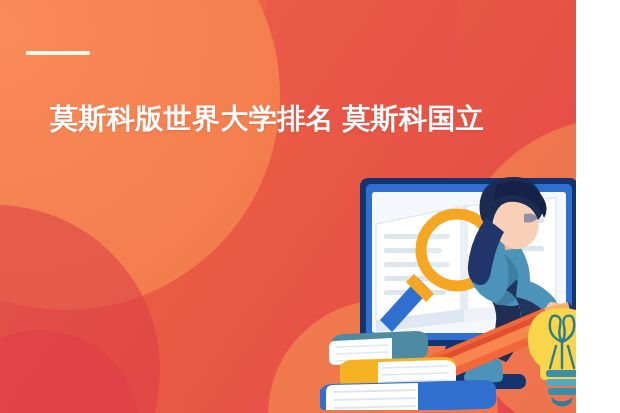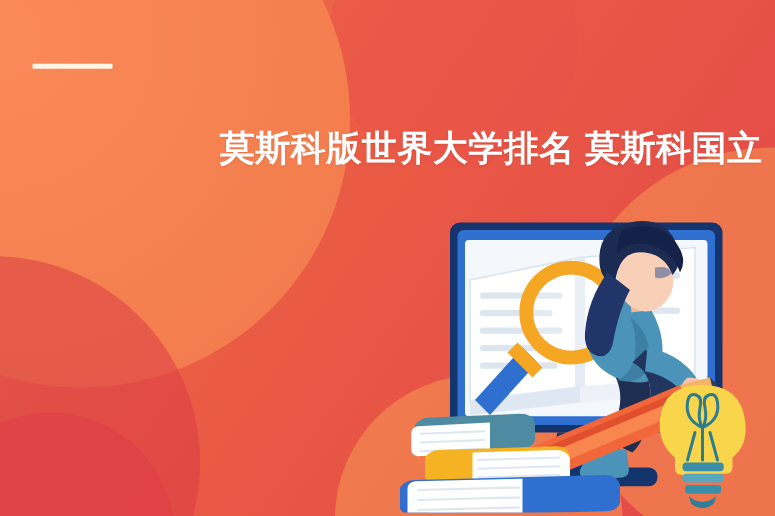--- a/index.html
+++ b/index.html
@@ -6,25 +6,24 @@
     margin: 0;
     padding: 0;
     background: #ffffff;
   }
   body {
     font-family: "Liberation Sans", "DejaVu Sans", sans-serif;
   }
 
   #banner {
     position: relative;
-    width: 620px;
+    width: 576px;
     height: 413px;
     overflow: hidden;
     background: linear-gradient(125deg, #f07a4e 0%, #ea5b44 42%, #e2464a 100%);
-    text-align: right;
   }
 
   
   .blob {
     position: absolute;
     border-radius: 50%;
     pointer-events: none;
   }
   .blob-top-left {
     left: -150px;

